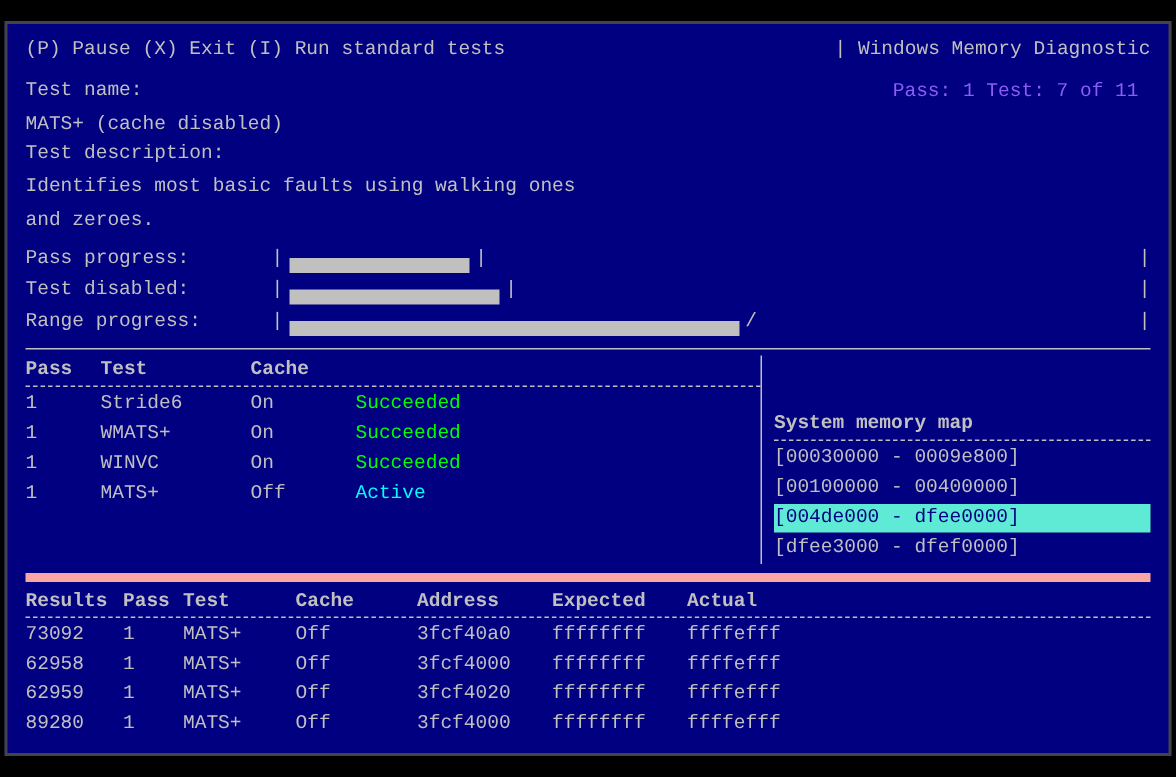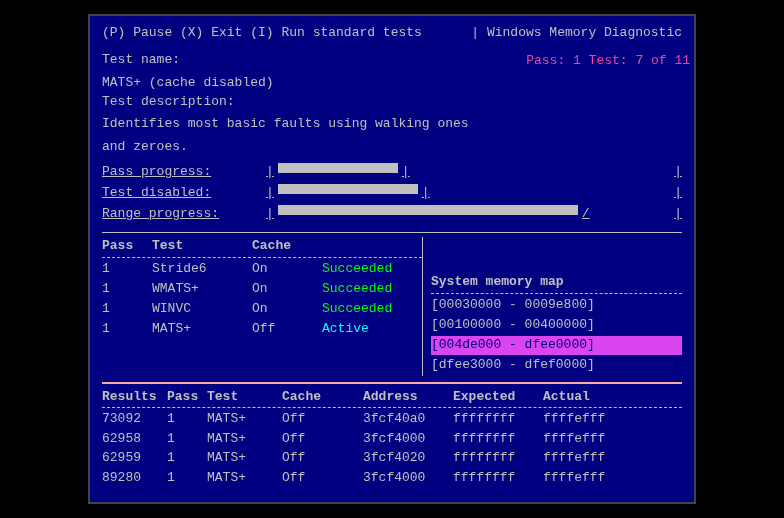--- a/index.html
+++ b/index.html
@@ -6,21 +6,21 @@
     body {
       width: 784px;
       height: 518px;
       background: #000;
       display: flex;
       align-items: center;
       justify-content: center;
       font-family: 'Courier New', Courier, monospace;
     }
     .screen {
-      width: 608px;
+      width: 778px;
       height: 490px;
       background: #000080;
       color: #c0c0c0;
       font-size: 13px;
       line-height: 1.45;
       padding: 8px 12px;
       position: relative;
       border: 2px solid #444;
     }
     .top-bar {
@@ -40,32 +40,31 @@
     .info-label {
       color: #c0c0c0;
       min-width: 160px;
     }
     .info-value {
       color: #c0c0c0;
     }
     .pass-info {
       position: absolute;
       top: 36px;
-      right: 4px;
-      color: #ec4899;
+      right: 20px;
+      color: #8b5cf6;
     }
     .progress-section {
       margin-bottom: 8px;
     }
     .progress-row {
       display: flex;
-      align-items: flex-start;
+      align-items: flex-end;
       gap: 4px;
       margin-bottom: 2px;
-      text-decoration: underline;
     }
     .progress-label {
       min-width: 160px;
       color: #c0c0c0;
     }
     .progress-bar {
       height: 10px;
       background: #c0c0c0;
       display: inline-block;
     }
@@ -115,26 +114,26 @@
       border-bottom: 1px dashed #c0c0c0;
       margin-bottom: 2px;
       padding-bottom: 2px;
       margin-top: 36px;
     }
     .memory-row {
       color: #c0c0c0;
       margin-bottom: 1px;
     }
     .memory-row-highlight {
-      background: #d946ef;
+      background: #5eead4;
       color: #000080;
     }
     .results-section {
       margin-top: 6px;
-      border-top: 2px solid #fca5a5;
+      border-top: 6px solid #fca5a5;
       padding-top: 4px;
       font-family: Liberation Mono, monospace;
     }
     .results-header {
       display: flex;
       gap: 0;
       color: #c0c0c0;
       font-weight: bold;
       border-bottom: 1px dashed #c0c0c0;
       margin-bottom: 2px;

